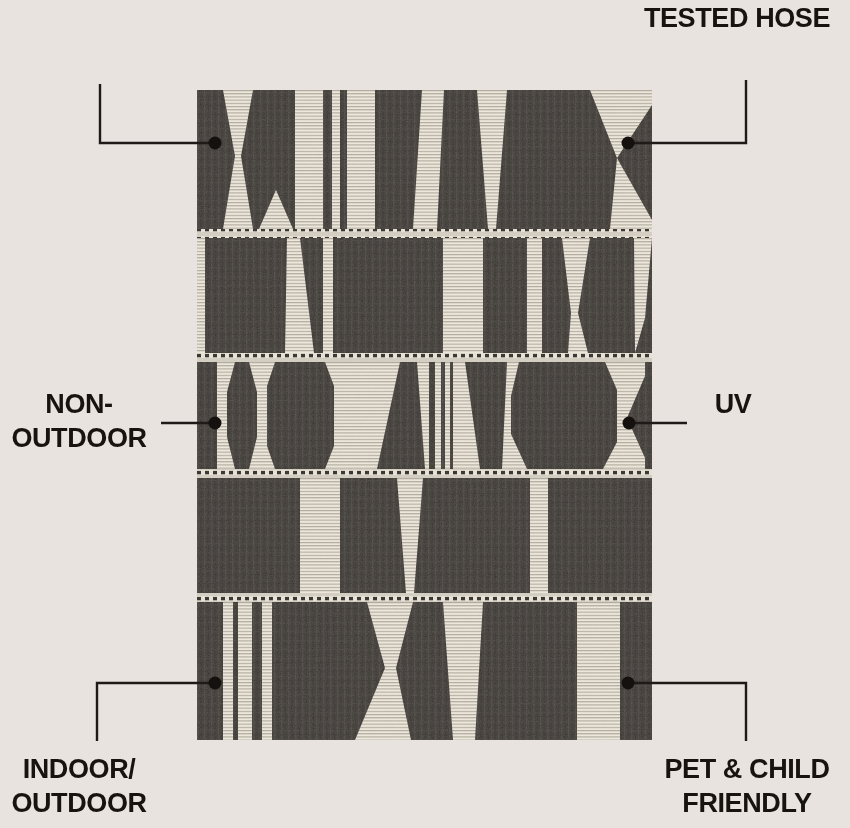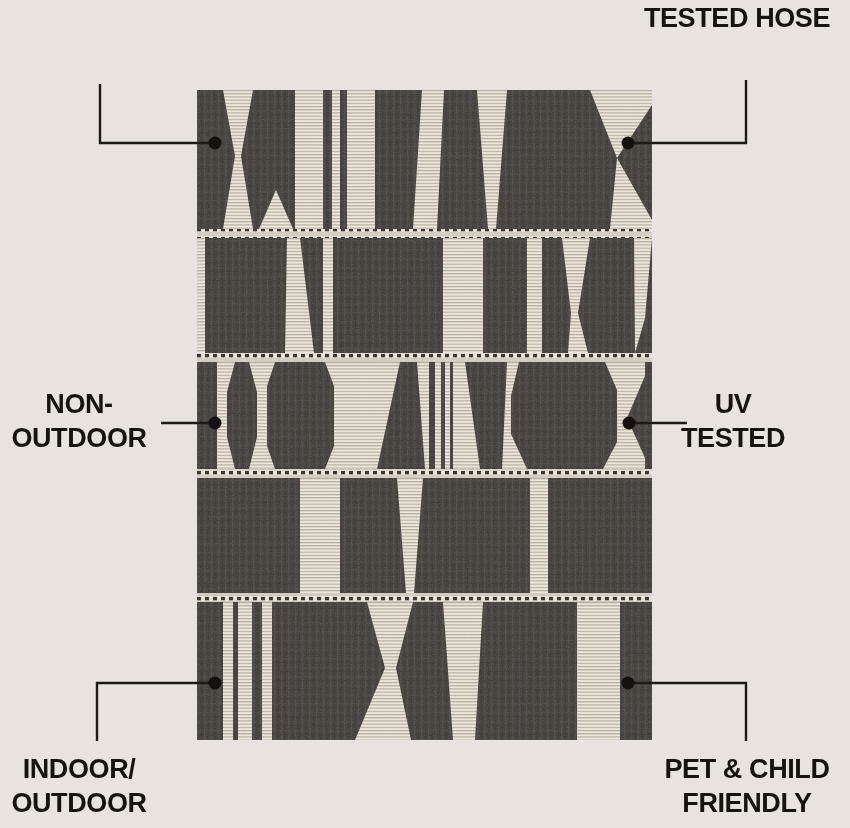--- a/index.html
+++ b/index.html
@@ -118,21 +118,20 @@
   </div>
   <div class="label tr">
     <div>TESTED HOSE</div>
   </div>
   <div class="label ml">
     <div>NON-</div>
     <div>OUTDOOR</div>
   </div>
   <div class="label mr">
     <div>UV</div>
-    <div>TESTED</div>
   </div>
   <div class="label br">
     <div>PET &amp; CHILD</div>
     <div>FRIENDLY</div>
   </div>
   <div class="label bl">
     <div>INDOOR/</div>
     <div>OUTDOOR</div>
   </div>
 

